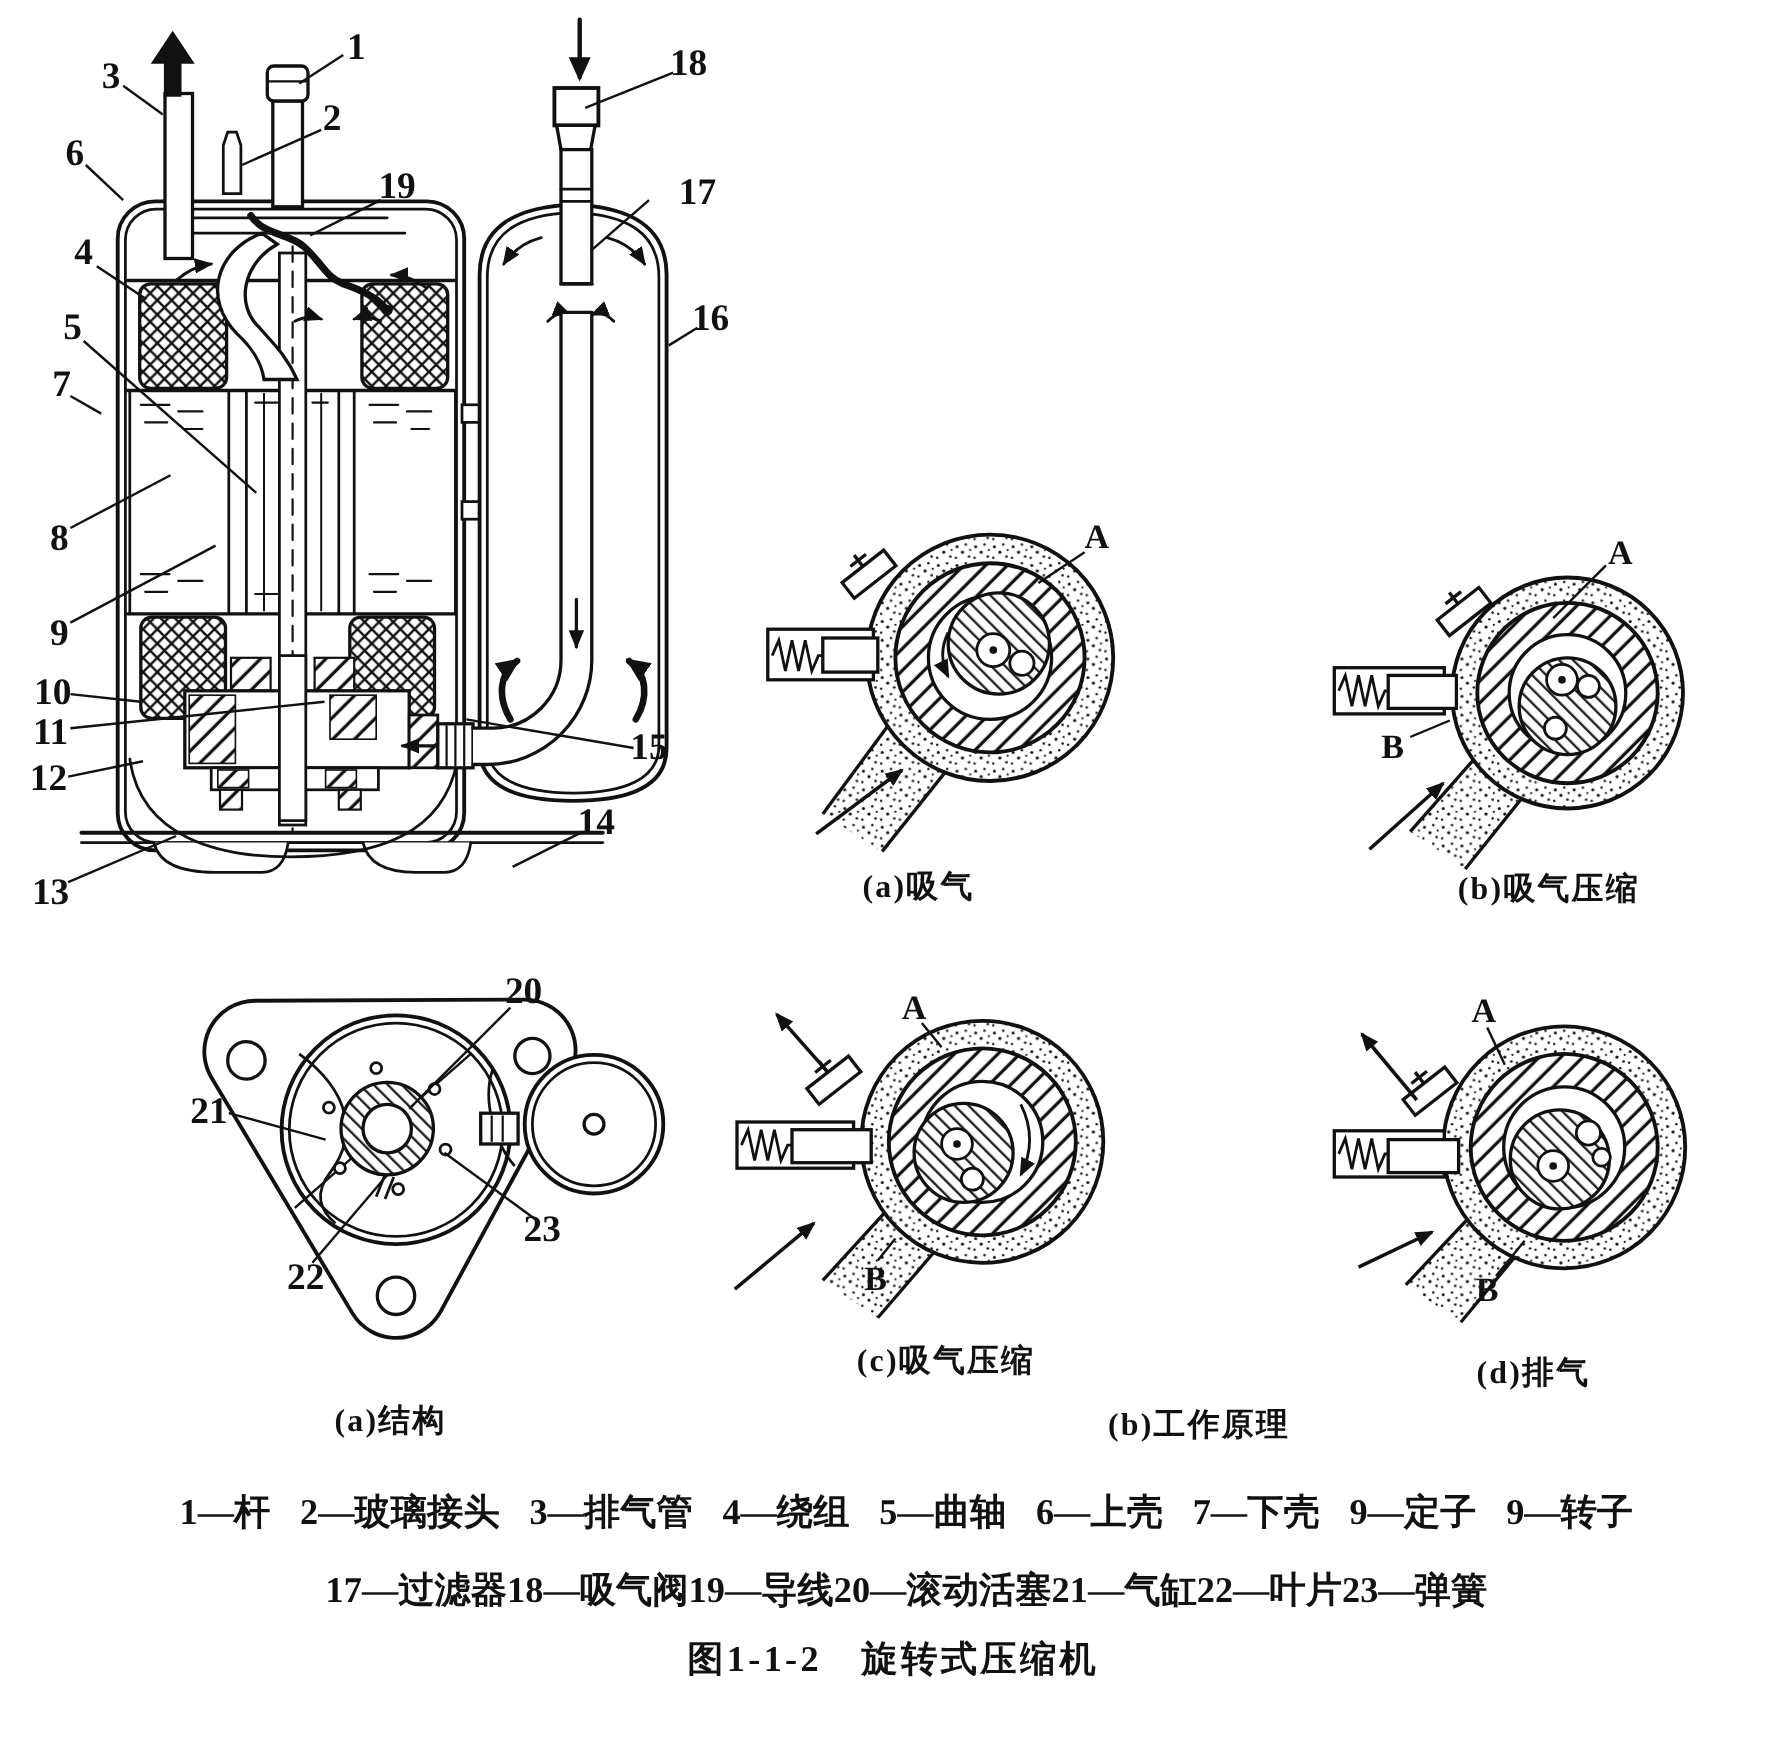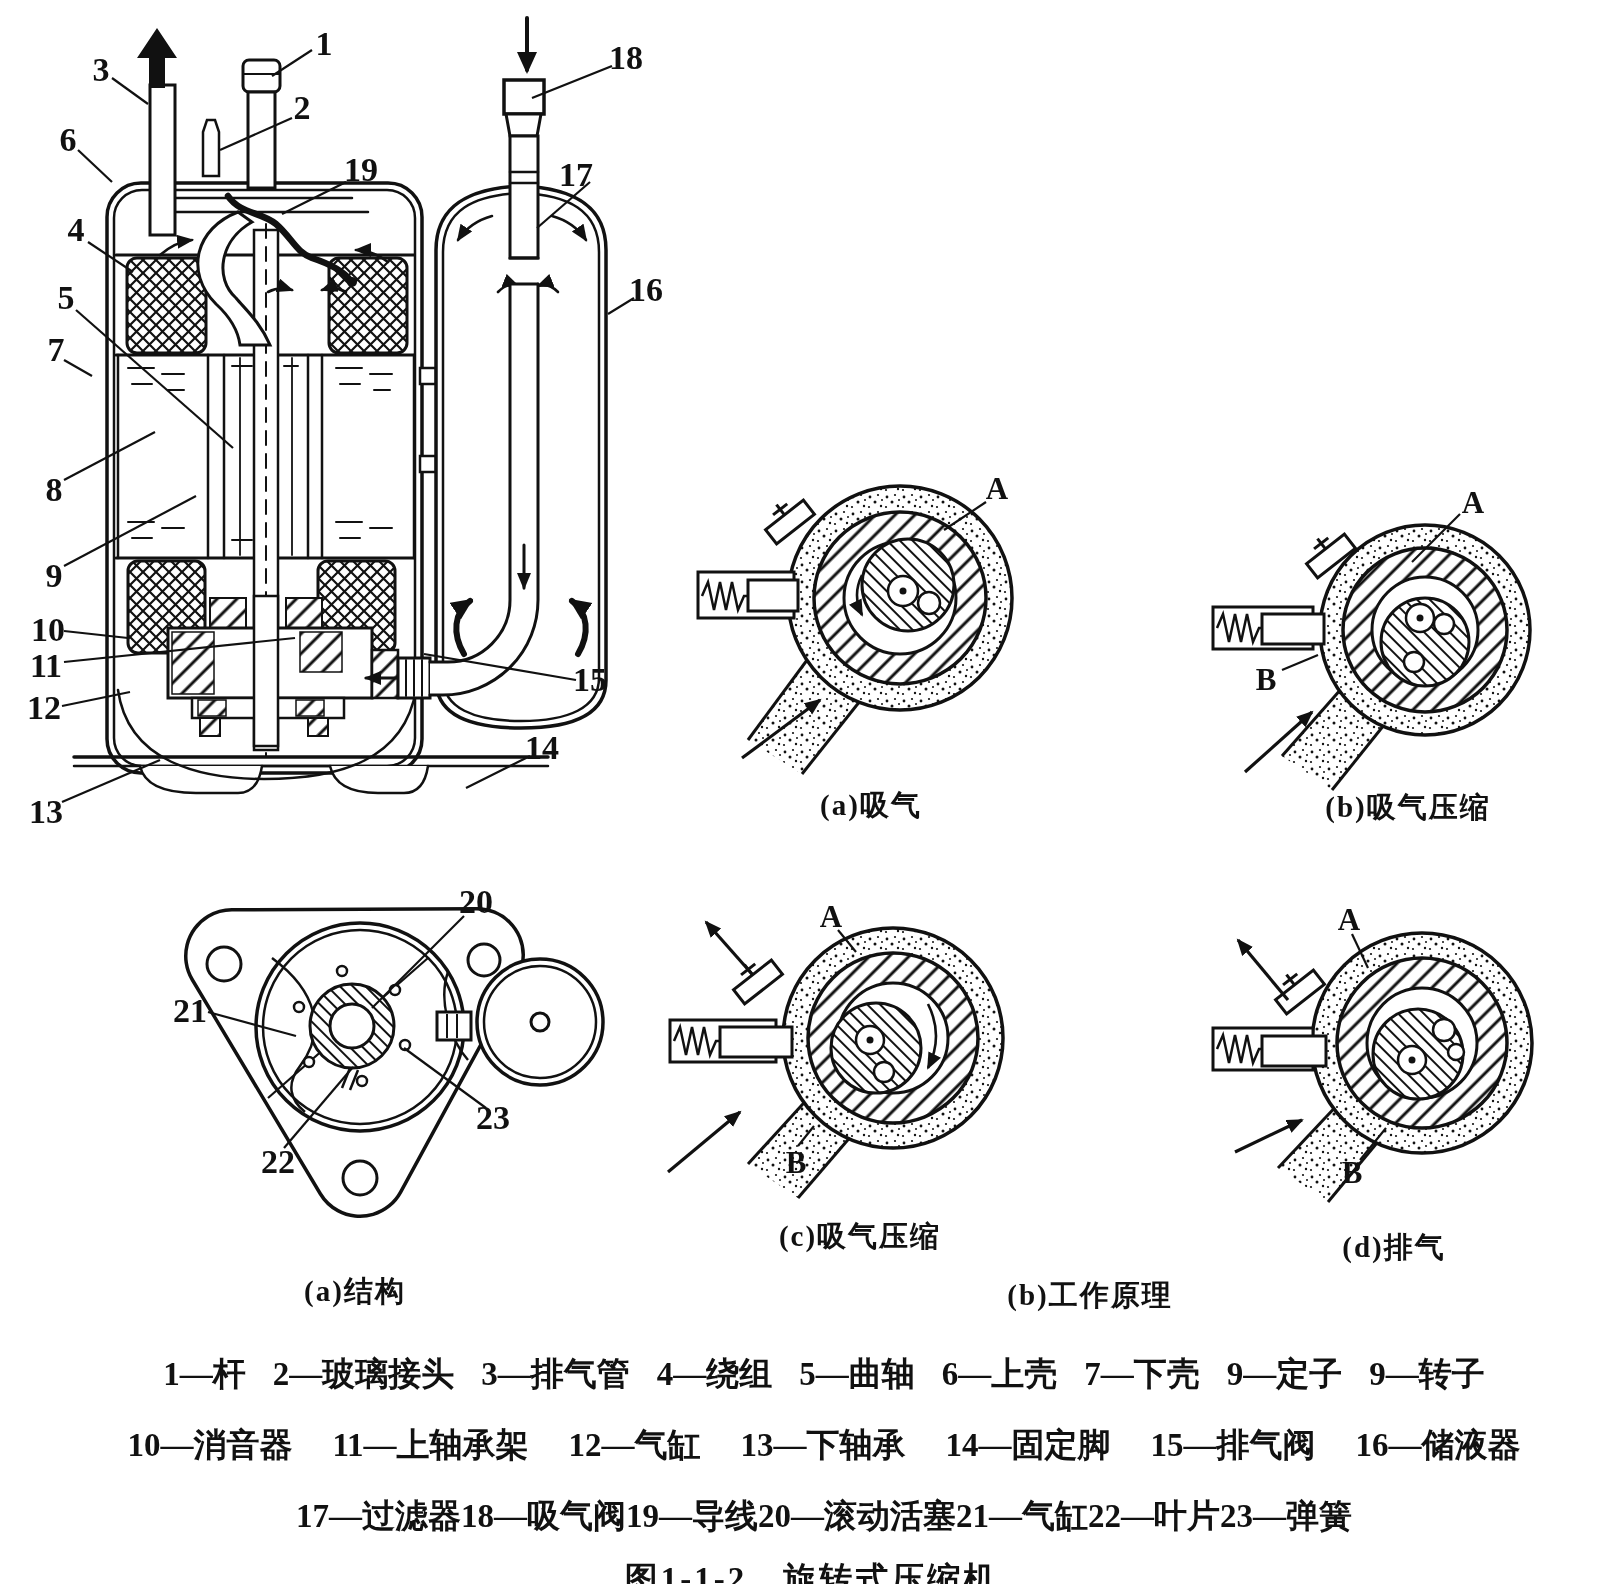--- a/index.html
+++ b/index.html
@@ -339,64 +339,55 @@
 <span class="pl" style="left:56px;top:350px">7</span>
 <span class="pl" style="left:54px;top:490px">8</span>
 <span class="pl" style="left:54px;top:576px">9</span>
 <span class="pl" style="left:48px;top:630px">10</span>
 <span class="pl" style="left:46px;top:666px">11</span>
 <span class="pl" style="left:44px;top:708px">12</span>
 <span class="pl" style="left:46px;top:812px">13</span>
 <span class="pl" style="left:542px;top:748px">14</span>
 <span class="pl" style="left:590px;top:680px">15</span>
 <span class="pl" style="left:646px;top:290px">16</span>
-<span class="pl" style="left:576px;top:175px">17</span>
+<span class="pl" style="left:634px;top:175px">17</span>
 <span class="pl" style="left:626px;top:58px">18</span>
 <span class="pl" style="left:361px;top:170px">19</span>
 <span class="pl" style="left:476px;top:902px">20</span>
 <span class="pl" style="left:190px;top:1011px">21</span>
 <span class="pl" style="left:278px;top:1162px">22</span>
 <span class="pl" style="left:493px;top:1118px">23</span>
 
 <span class="zl" style="left:997px;top:488px">A</span>
 <span class="zl" style="left:1473px;top:502px">A</span>
 <span class="zl" style="left:1266px;top:679px">B</span>
 <span class="zl" style="left:831px;top:916px">A</span>
 <span class="zl" style="left:796px;top:1162px">B</span>
 <span class="zl" style="left:1349px;top:919px">A</span>
 <span class="zl" style="left:1352px;top:1172px">B</span>
 
-<span class="cap" style="left:871px;top:806px">(a)吸气</span>
+<span class="cap" style="left:835px;top:806px">(a)吸气</span>
 <span class="cap" style="left:1408px;top:808px">(b)吸气压缩</span>
 <span class="cap" style="left:860px;top:1237px">(c)吸气压缩</span>
 <span class="cap" style="left:1394px;top:1248px">(d)排气</span>
 <span class="cap" style="left:355px;top:1292px">(a)结构</span>
 <span class="cap" style="left:1090px;top:1296px">(b)工作原理</span>
 
 <div id="legend">
   <div class="legline l1">
     <span>1—杆</span>
     <span>2—玻璃接头</span>
     <span>3—排气管</span>
     <span>4—绕组</span>
     <span>5—曲轴</span>
     <span>6—上壳</span>
     <span>7—下壳</span>
     <span>9—定子</span>
     <span>9—转子</span>
   </div>
-  <div class="legline l2">
-    <span>10—消音器</span>
-    <span>11—上轴承架</span>
-    <span>12—气缸</span>
-    <span>13—下轴承</span>
-    <span>14—固定脚</span>
-    <span>15—排气阀</span>
-    <span>16—储液器</span>
-  </div>
   <div class="legline l3">
     <span>17—过滤器</span>
     <span>18—吸气阀</span>
     <span>19—导线</span>
     <span>20—滚动活塞</span>
     <span>21—气缸</span>
     <span>22—叶片</span>
     <span>23—弹簧</span>
   </div>
   <div id="figcap">图1-1-2　旋转式压缩机</div>

